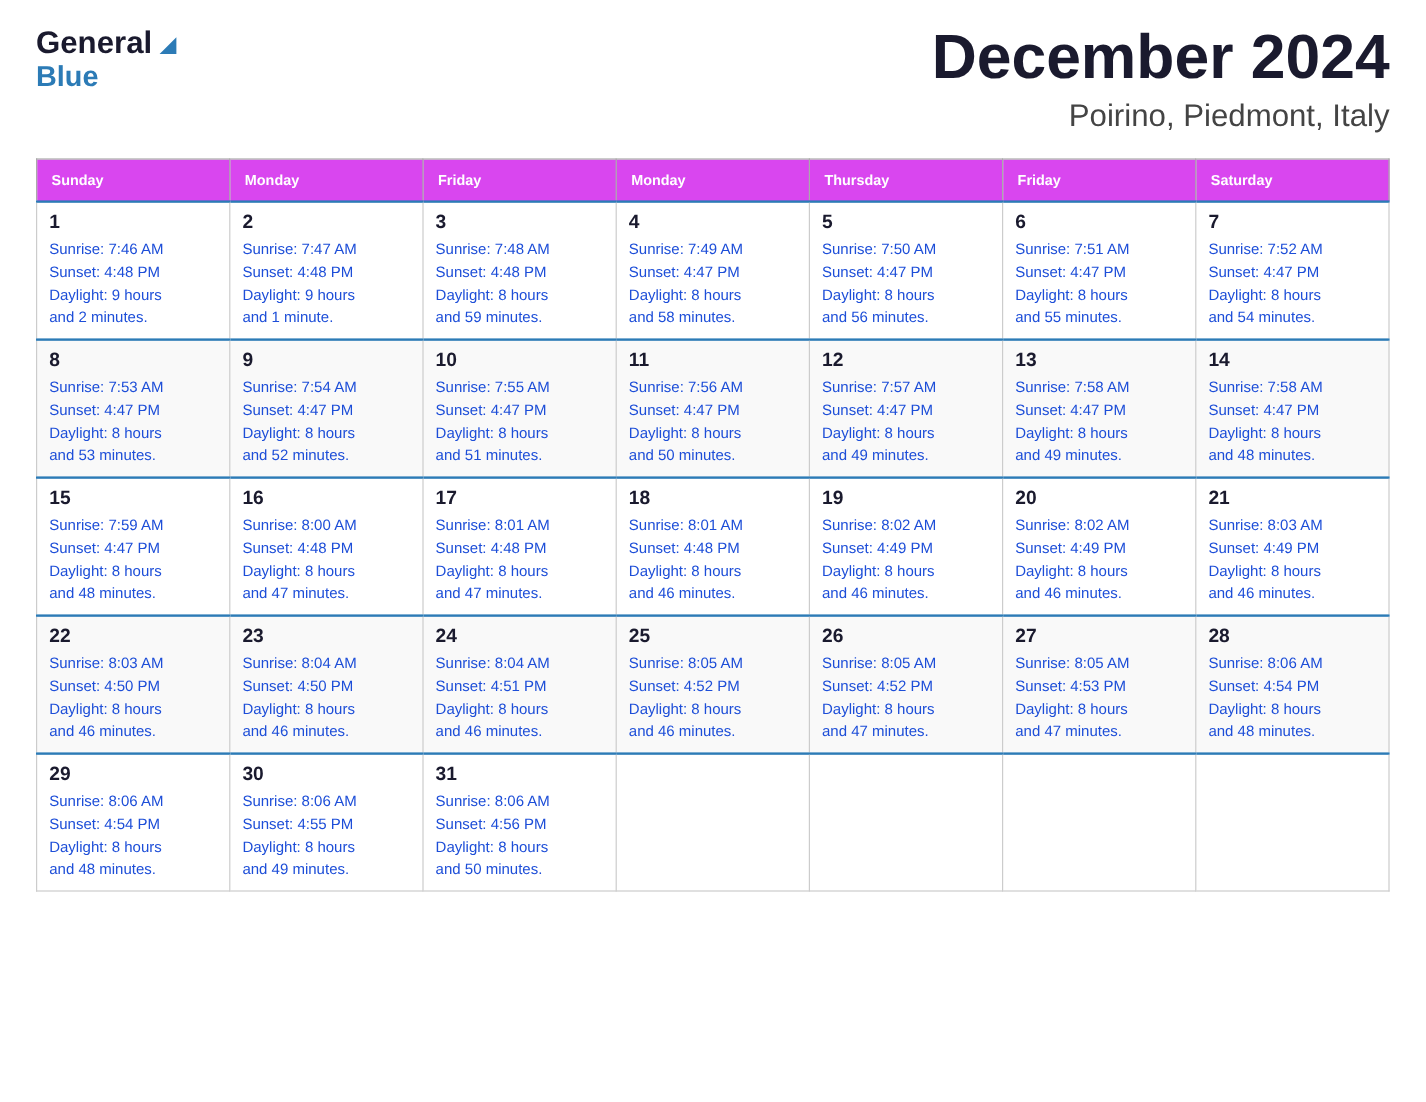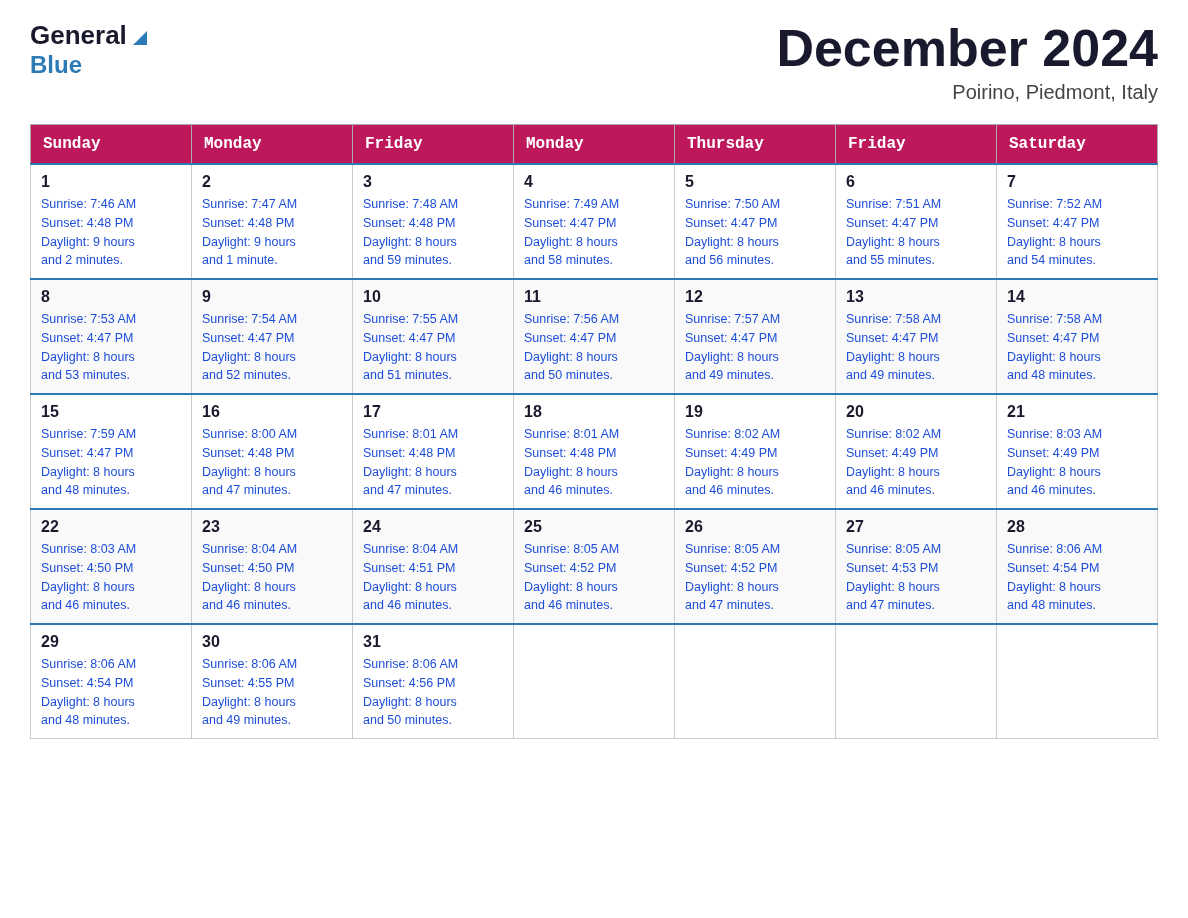--- a/index.html
+++ b/index.html
@@ -24,38 +24,37 @@
     .title-area {
       text-align: right;
     }
     .month-title {
       font-size: 52px;
       font-weight: bold;
       color: #1a1a2e;
       line-height: 1.1;
     }
     .location {
-      font-size: 20px;
+      font-size: 26px;
       color: #444;
       margin-top: 4px;
     }
     .calendar {
       width: 100%;
       border-collapse: collapse;
       border: 1px solid #aaa;
     }
     .calendar th {
-      background-color: #be185d;
+      background-color: #d946ef;
       color: #fff;
-      font-size: 16px;
+      font-size: 12px;
       font-weight: bold;
       padding: 10px 12px;
       text-align: left;
       border: 1px solid #aaa;
-      font-family: Liberation Mono, monospace;
     }
     .calendar td {
       vertical-align: top;
       padding: 8px 10px;
       border: 1px solid #ccc;
       width: calc(100% / 7);
       min-height: 110px;
       font-size: 13px;
       color: #333;
       background: #fff;

